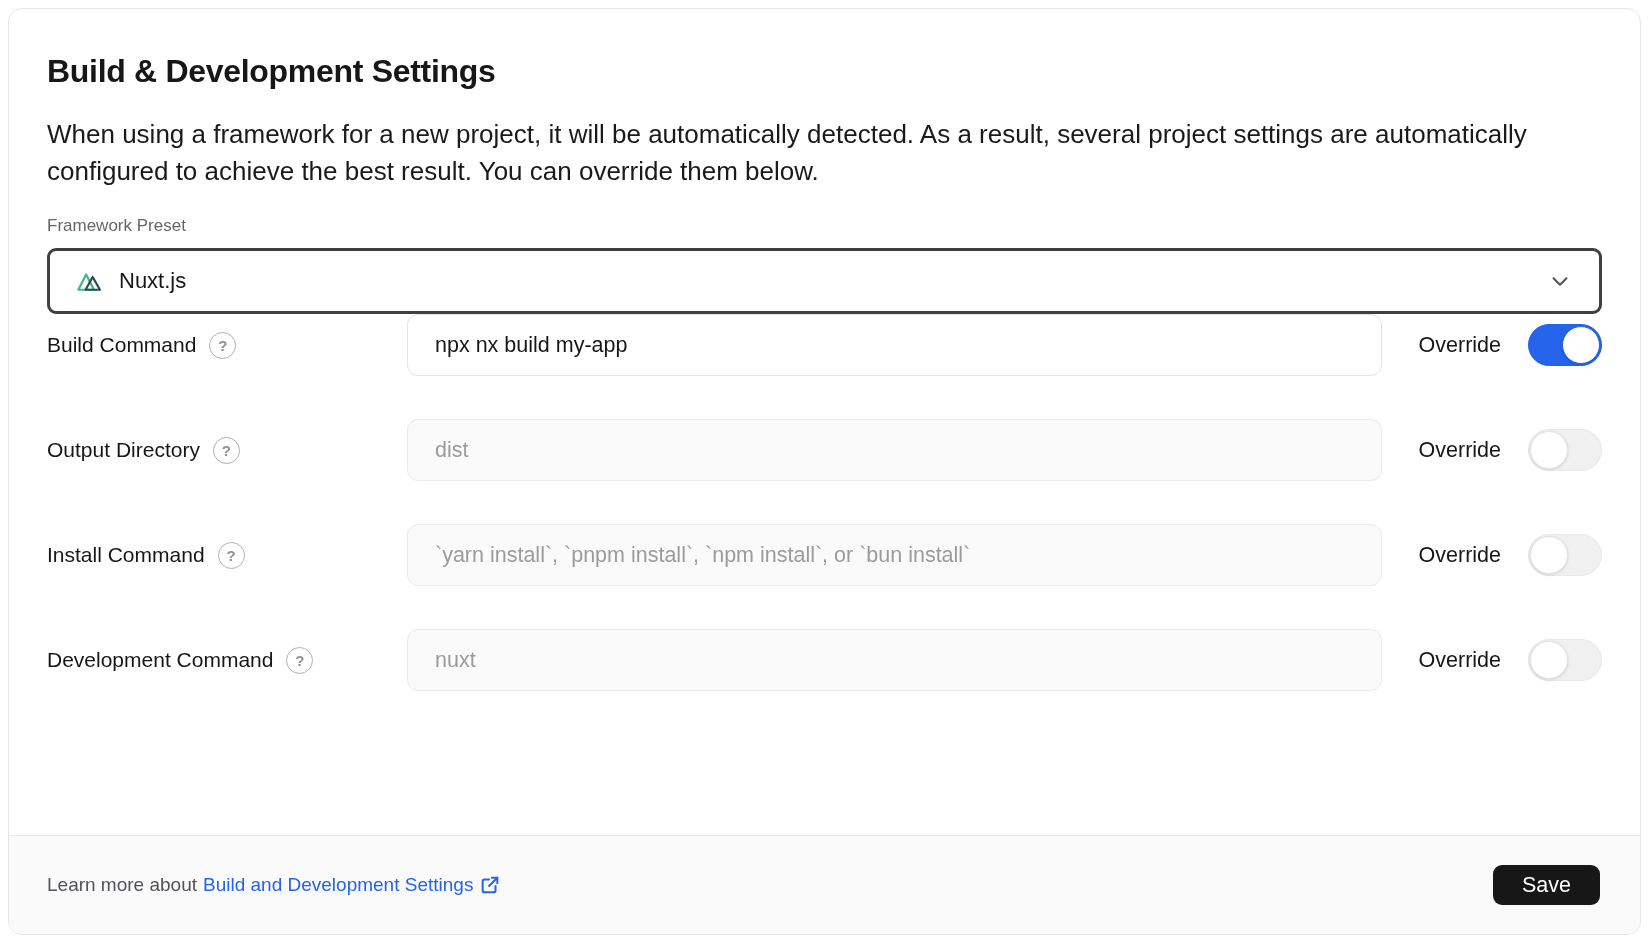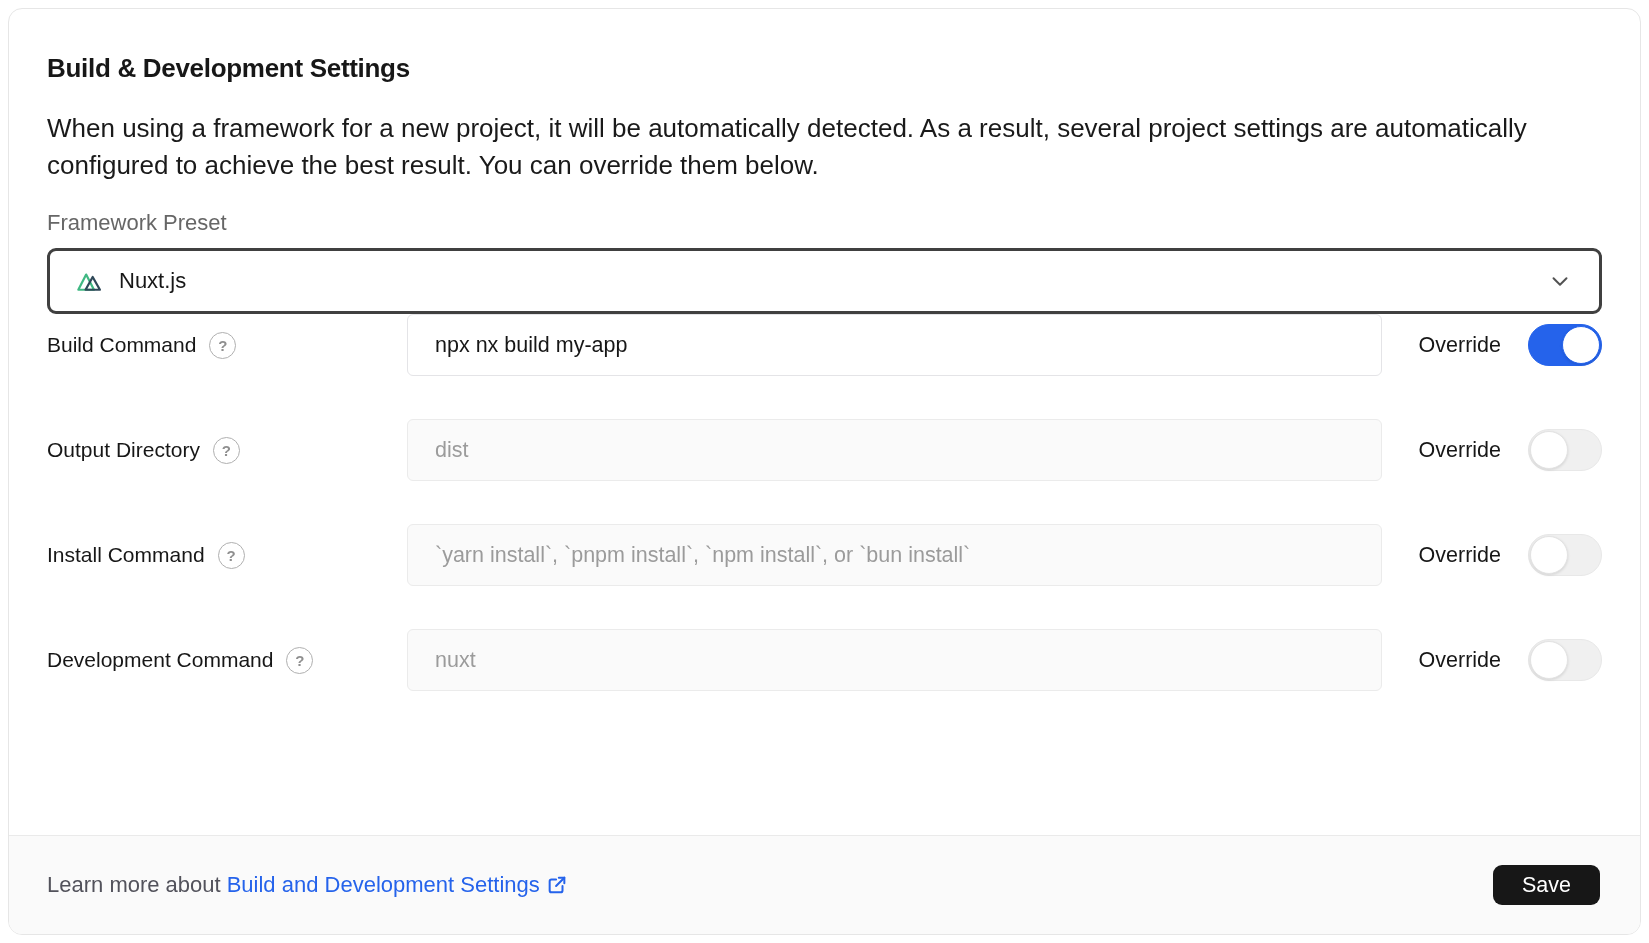--- a/index.html
+++ b/index.html
@@ -15,28 +15,28 @@
     position: absolute; left: 8px; top: 8px;
     width: 1633px; height: 927px;
     background: #fff;
     border: 1px solid #e6e6e6;
     border-radius: 14px;
     display: flex; flex-direction: column; justify-content: space-between;
     overflow: hidden;
   }
   .card-body { padding: 44px 38px 0 38px; }
   .title {
-    font-size: 26px; font-weight: 700; letter-spacing: -0.3px;
+    font-size: 32px; font-weight: 700; letter-spacing: -0.3px;
     margin: 0 0 26px 0; color: #171717;
   }
   .desc {
     font-size: 26px; line-height: 37px; margin: 0 0 26px 0;
     max-width: 1480px; color: #1a1a1a;
   }
-  .preset-label { font-size: 22px; color: #666; margin-bottom: 12px; }
+  .preset-label { font-size: 17px; color: #666; margin-bottom: 12px; }
   .select {
     height: 66px; width: 100%;
     border: 3px solid #404040; border-radius: 9px; background: #fff;
     display: flex; align-items: center; justify-content: space-between;
     padding: 0 26px; cursor: pointer;
   }
   .select-left { display: flex; align-items: center; gap: 15px; }
   .select-value { font-size: 22px; color: #171717; }
   .chevron { width: 26px; height: 26px; color: #525252; display: flex; }
   .rows { }
@@ -47,21 +47,21 @@
   }
   .help {
     width: 27px; height: 27px; flex: none;
     border: 1.5px solid #b0b0b0; border-radius: 50%;
     color: #8f8f8f; font-size: 15px; font-weight: 700;
     display: flex; align-items: center; justify-content: center;
     cursor: default; user-select: none;
   }
   .row-input {
     width: 975px; flex: none; height: 62px;
-    border: 1px solid #e4e4e7; border-radius: 6px;
+    border: 1px solid #e4e4e7; border-radius: 11px;
     padding: 14px 27px; font-size: 21.5px; color: #171717;
     font-family: "Liberation Sans", sans-serif;
     background: #fff; outline: none;
   }
   .row-input::placeholder { color: #9b9b9b; opacity: 1; }
   .row-input.disabled { background: #fafafa; border-color: #ebebeb; }
   .row-right {
     flex: 1; display: flex; align-items: center; justify-content: flex-end; gap: 27px;
   }
   .override-label { font-size: 21.5px; color: #171717; }
@@ -75,21 +75,21 @@
     border: 1px solid #e3e3e3;
     box-shadow: 0 1px 3px rgba(0,0,0,.12);
   }
   .toggle.on { background: #2563eb; border-color: #2563eb; }
   .toggle.on .knob { left: auto; right: 1px; border-color: #2563eb; }
   .footer {
     height: 99px; background: #fafafa; border-top: 1px solid #eaeaea;
     display: flex; align-items: center; justify-content: space-between;
     padding: 0 40px 0 38px;
   }
-  .footer-text { font-size: 22px; color: #52525b; display: flex; align-items: center; }
+  .footer-text { font-size: 19px; color: #52525b; display: flex; align-items: center; }
   .footer-link {
     color: #2563eb; text-decoration: none; margin-left: 6px;
     display: inline-flex; align-items: center; cursor: pointer;
   }
   .ext-icon { width: 22px; height: 22px; margin-left: 6px; display: inline-flex; }
   .save-btn {
     height: 40px; padding: 0 29px;
     background: #171717; color: #fff;
     border: none; border-radius: 9px;
     font-size: 21.5px; font-weight: 500;

